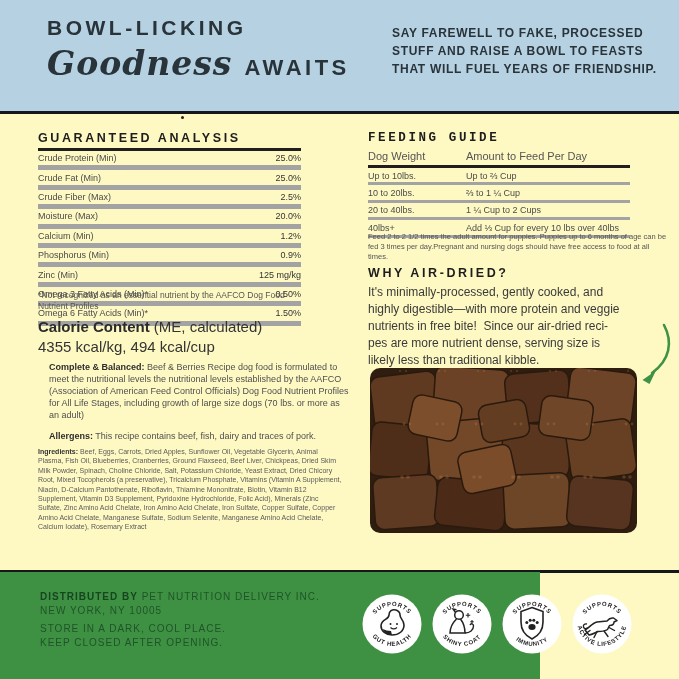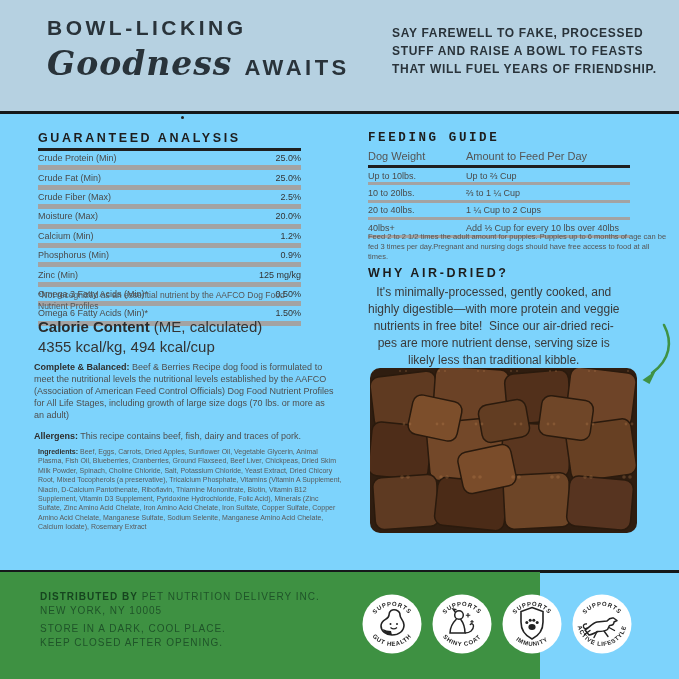--- a/index.html
+++ b/index.html
@@ -1,16 +1,16 @@
 <!DOCTYPE html>
 <html><head>
 <meta charset="utf-8">
 <style>
   html,body{margin:0;padding:0;background:#ffffff;}
-  #label{position:relative;width:679px;height:679px;overflow:hidden;background:#7dd3fc;
+  #label{position:relative;width:679px;height:679px;overflow:hidden;background:#fef9c3;
          font-family:"Liberation Sans", sans-serif;color:#3c3c3c;}
 
   
   .header{position:absolute;left:0;top:0;width:679px;height:112px;background:#b6d1e1;}
   .brand{position:absolute;left:47px;top:16px;color:#29333a;}
   .brand-line1{font-size:21px;font-weight:bold;letter-spacing:3.5px;}
   .brand-line2{display:flex;align-items:baseline;margin-top:4px;}
   .brand-script{font-family:"DejaVu Serif", serif;font-style:italic;font-size:33px;
                 font-weight:bold;letter-spacing:1px;margin-right:12px;}
   .brand-suffix{font-size:22px;font-weight:bold;letter-spacing:3.5px;}
@@ -27,21 +27,21 @@
   #ga-title{left:38px;top:131px;text-align:center;}
   #ga-thick{left:38px;top:148px;width:263px;}
   #ga-rows{position:absolute;left:38px;top:151px;width:263px;}
   .ga-row{display:flex;justify-content:space-between;align-items:center;height:14.4px;
           border-bottom:5px solid #a3a3a3;font-size:9px;color:#4a4a4a;}
   .ga-value{color:#333;}
   #ga-footnote{position:absolute;left:38px;top:290px;width:258px;font-size:8.5px;
                line-height:11px;color:#555;}
   #calorie{position:absolute;left:38px;top:317px;color:#333;font-size:15px;line-height:20px;}
   #calorie b{font-weight:bold;color:#2b2b2b;}
-  .para{position:absolute;left:34px;width:303px;font-size:9px;line-height:12px;color:#4f4f4f;}
+  .para{position:absolute;left:49px;width:303px;font-size:9px;line-height:12px;color:#4f4f4f;}
   .para b{color:#2e2e2e;}
   #complete{top:361px;}
   #allergens{top:430px;}
   #ingredients{position:absolute;left:38px;top:447px;width:306px;font-size:7px;
                line-height:9.4px;color:#5a5a5a;}
   #ingredients b{color:#333;}
 
   
   #fg-title{left:368px;top:131px;font-family:Liberation Mono, monospace;}
   #fg-head{position:absolute;left:368px;top:150px;width:262px;height:15px;
@@ -53,21 +53,21 @@
   .fg-row{position:relative;height:14.4px;border-bottom:3px solid #a3a3a3;
           font-size:9px;color:#4a4a4a;}
   .fg-row .w{position:absolute;left:0;top:2.5px;}
   .fg-row .a{position:absolute;left:98px;top:2.5px;}
   #fg-note{position:absolute;left:368px;top:232px;width:300px;font-size:7.5px;
            line-height:10px;color:#555;}
 
   
   #why-title{left:368px;top:266px;}
   #why-para{position:absolute;left:368px;top:284px;font-size:12px;line-height:17px;
-            color:#3a3a3a;text-align:center;}
+            color:#3a3a3a;}
   .why-line{white-space:pre;}
 
   
   #photo{position:absolute;left:370px;top:368px;width:267px;height:165px;
          border-radius:10px;overflow:hidden;background:#2f1d10;}
   #arrow{position:absolute;left:636px;top:322px;}
 
   
   .footer-rule{position:absolute;left:0;top:570px;width:679px;height:2.5px;background:#15181a;}
   .footer{position:absolute;left:0;top:572px;width:540px;height:107px;background:#3e9142;}

